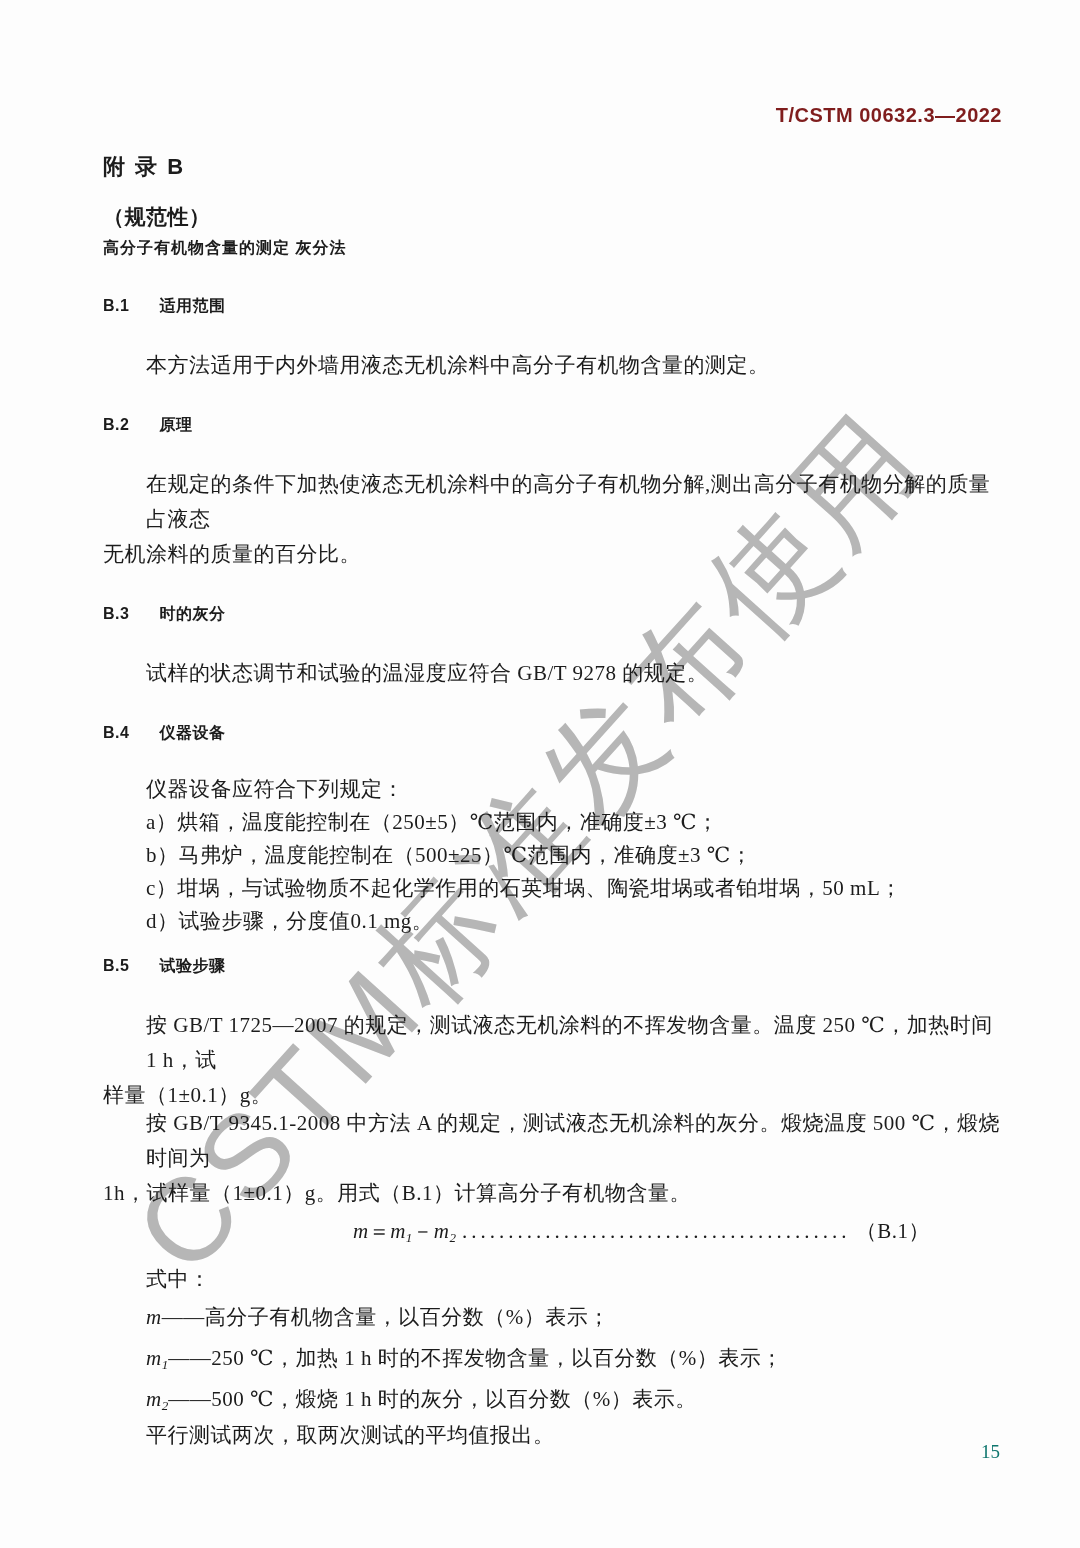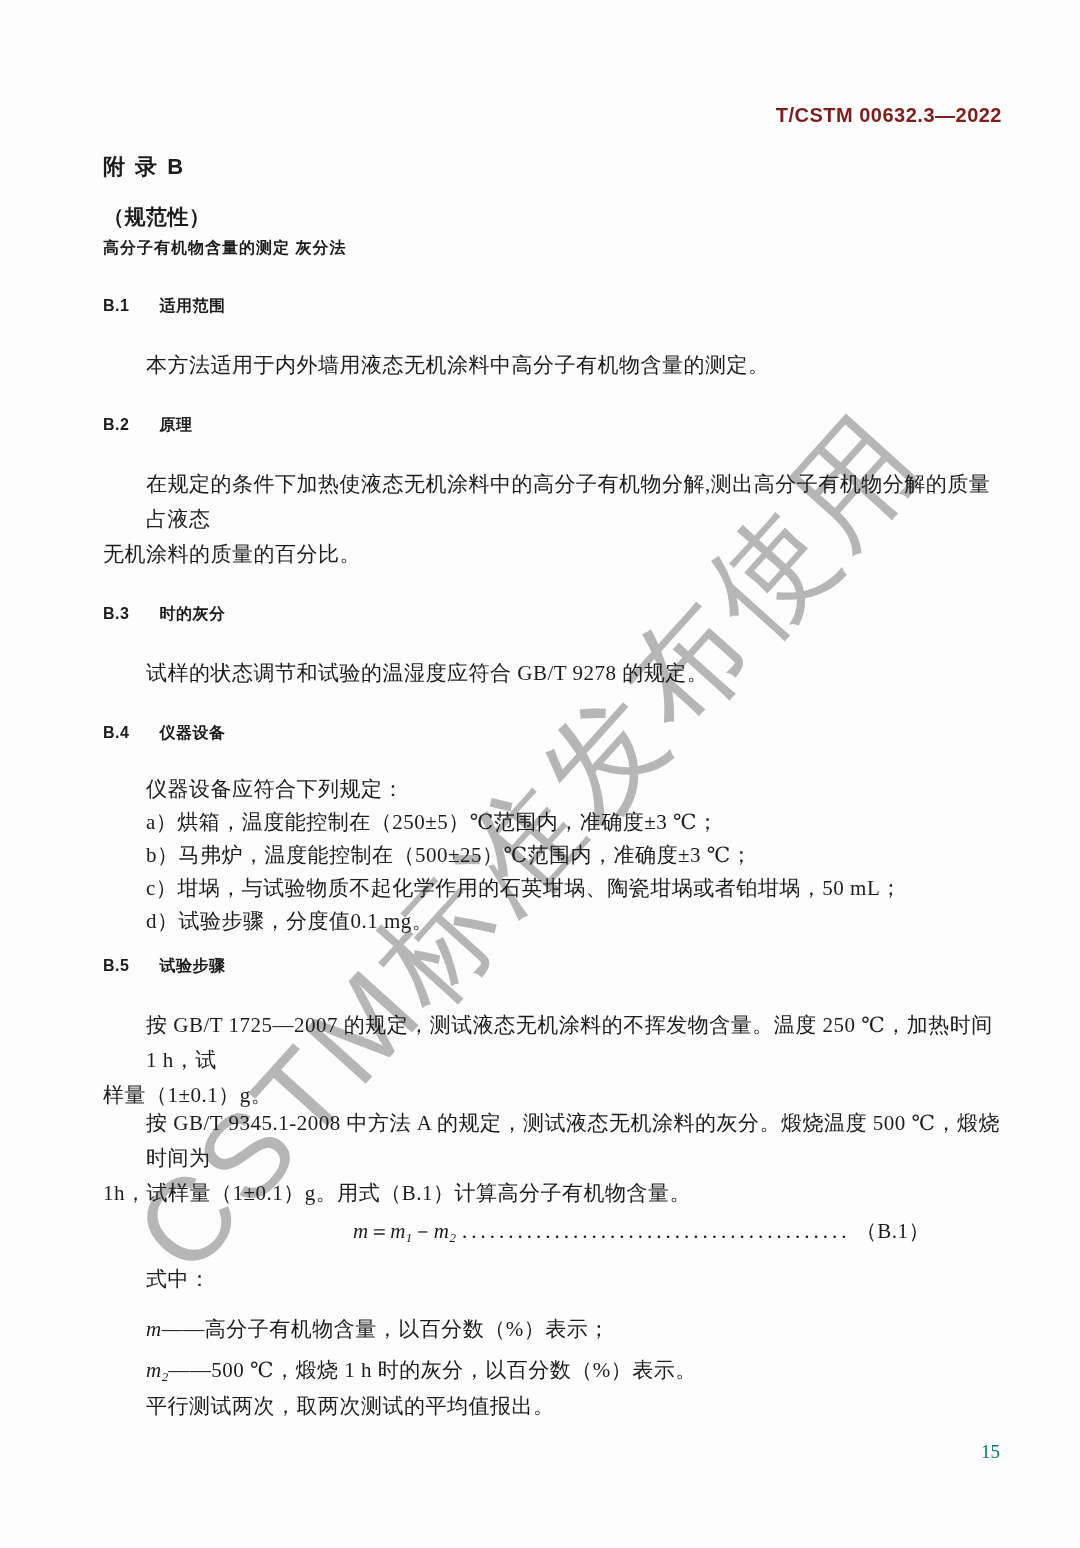--- a/index.html
+++ b/index.html
@@ -79,21 +79,21 @@
   .fml sub, .defsym sub { font-size:13px; font-style:italic; vertical-align:-4px; letter-spacing:0; }
   .dots {
     flex:1 1 auto; min-width:0;
     overflow:hidden; white-space:nowrap;
     letter-spacing:4px;
     margin:0 6px;
   }
   .fml-no { white-space:nowrap; }
 
   .where { margin-top:9px; line-height:34px; }
-  .defs { margin-top:16px; }
+  .defs { margin-top:4px; }
   .defs .ln { line-height:34px; }
   .defsym i { font-size:21px; }
   .closing { margin-top:-5px; line-height:34px; }
 
   .page-number {
     position:absolute;
     top:1441px; right:80px;
     z-index:1;
     font-size:19px;
     color:#0f766e;
@@ -162,20 +162,21 @@
     <div class="formula-row">
       <span class="fml"><i>m</i><span>＝</span><i>m</i><sub>1</sub><span>－</span><i>m</i><sub>2</sub></span>
       <span class="dots">......................................................................</span>
       <span class="fml-no">（B.1）</span>
     </div>
 
     <div class="where ind">式中：</div>
 
     <div class="defs">
       <div class="ln ind defsym"><i>m</i><sub></sub><span>——高分子有机物含量，以百分数（%）表示；</span></div>
+      <div class="ln ind defsym"><i>m</i><sub>1</sub><span>——250 ℃，加热 1 h 时的不挥发物含量，以百分数（%）表示；</span></div>
       <div class="ln ind defsym"><i>m</i><sub>2</sub><span>——500 ℃，煅烧 1 h 时的灰分，以百分数（%）表示。</span></div>
     </div>
 
     <div class="closing ind">平行测试两次，取两次测试的平均值报出。</div>
 
   </div>
 
   <div class="page-number">15</div>
 
 </div>

